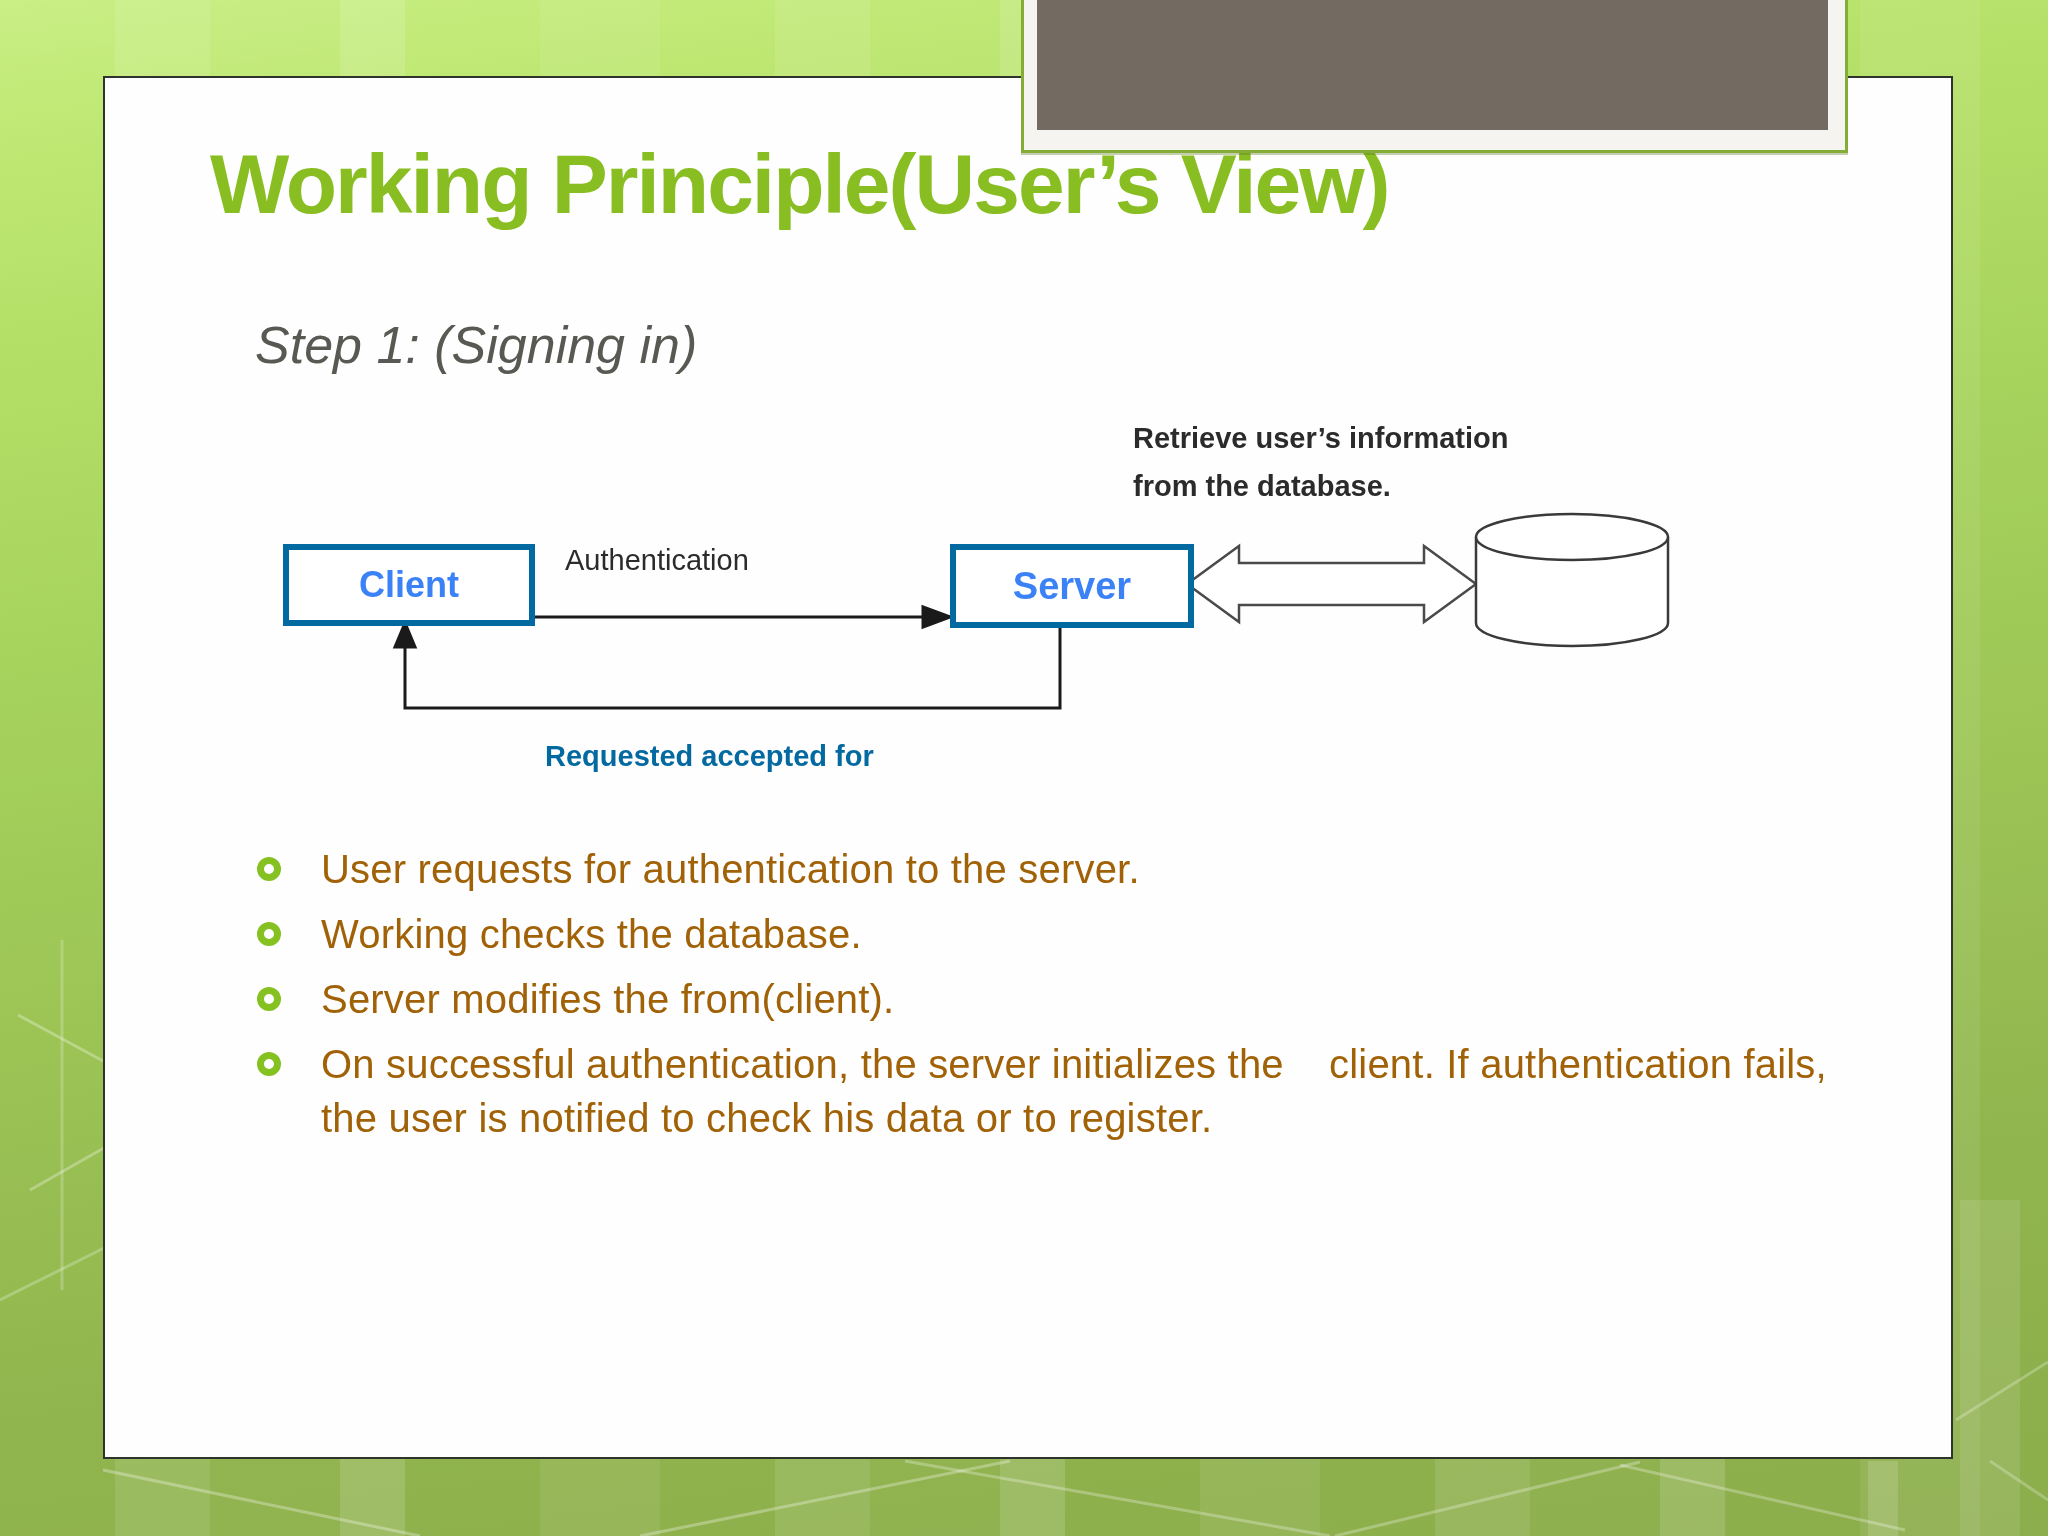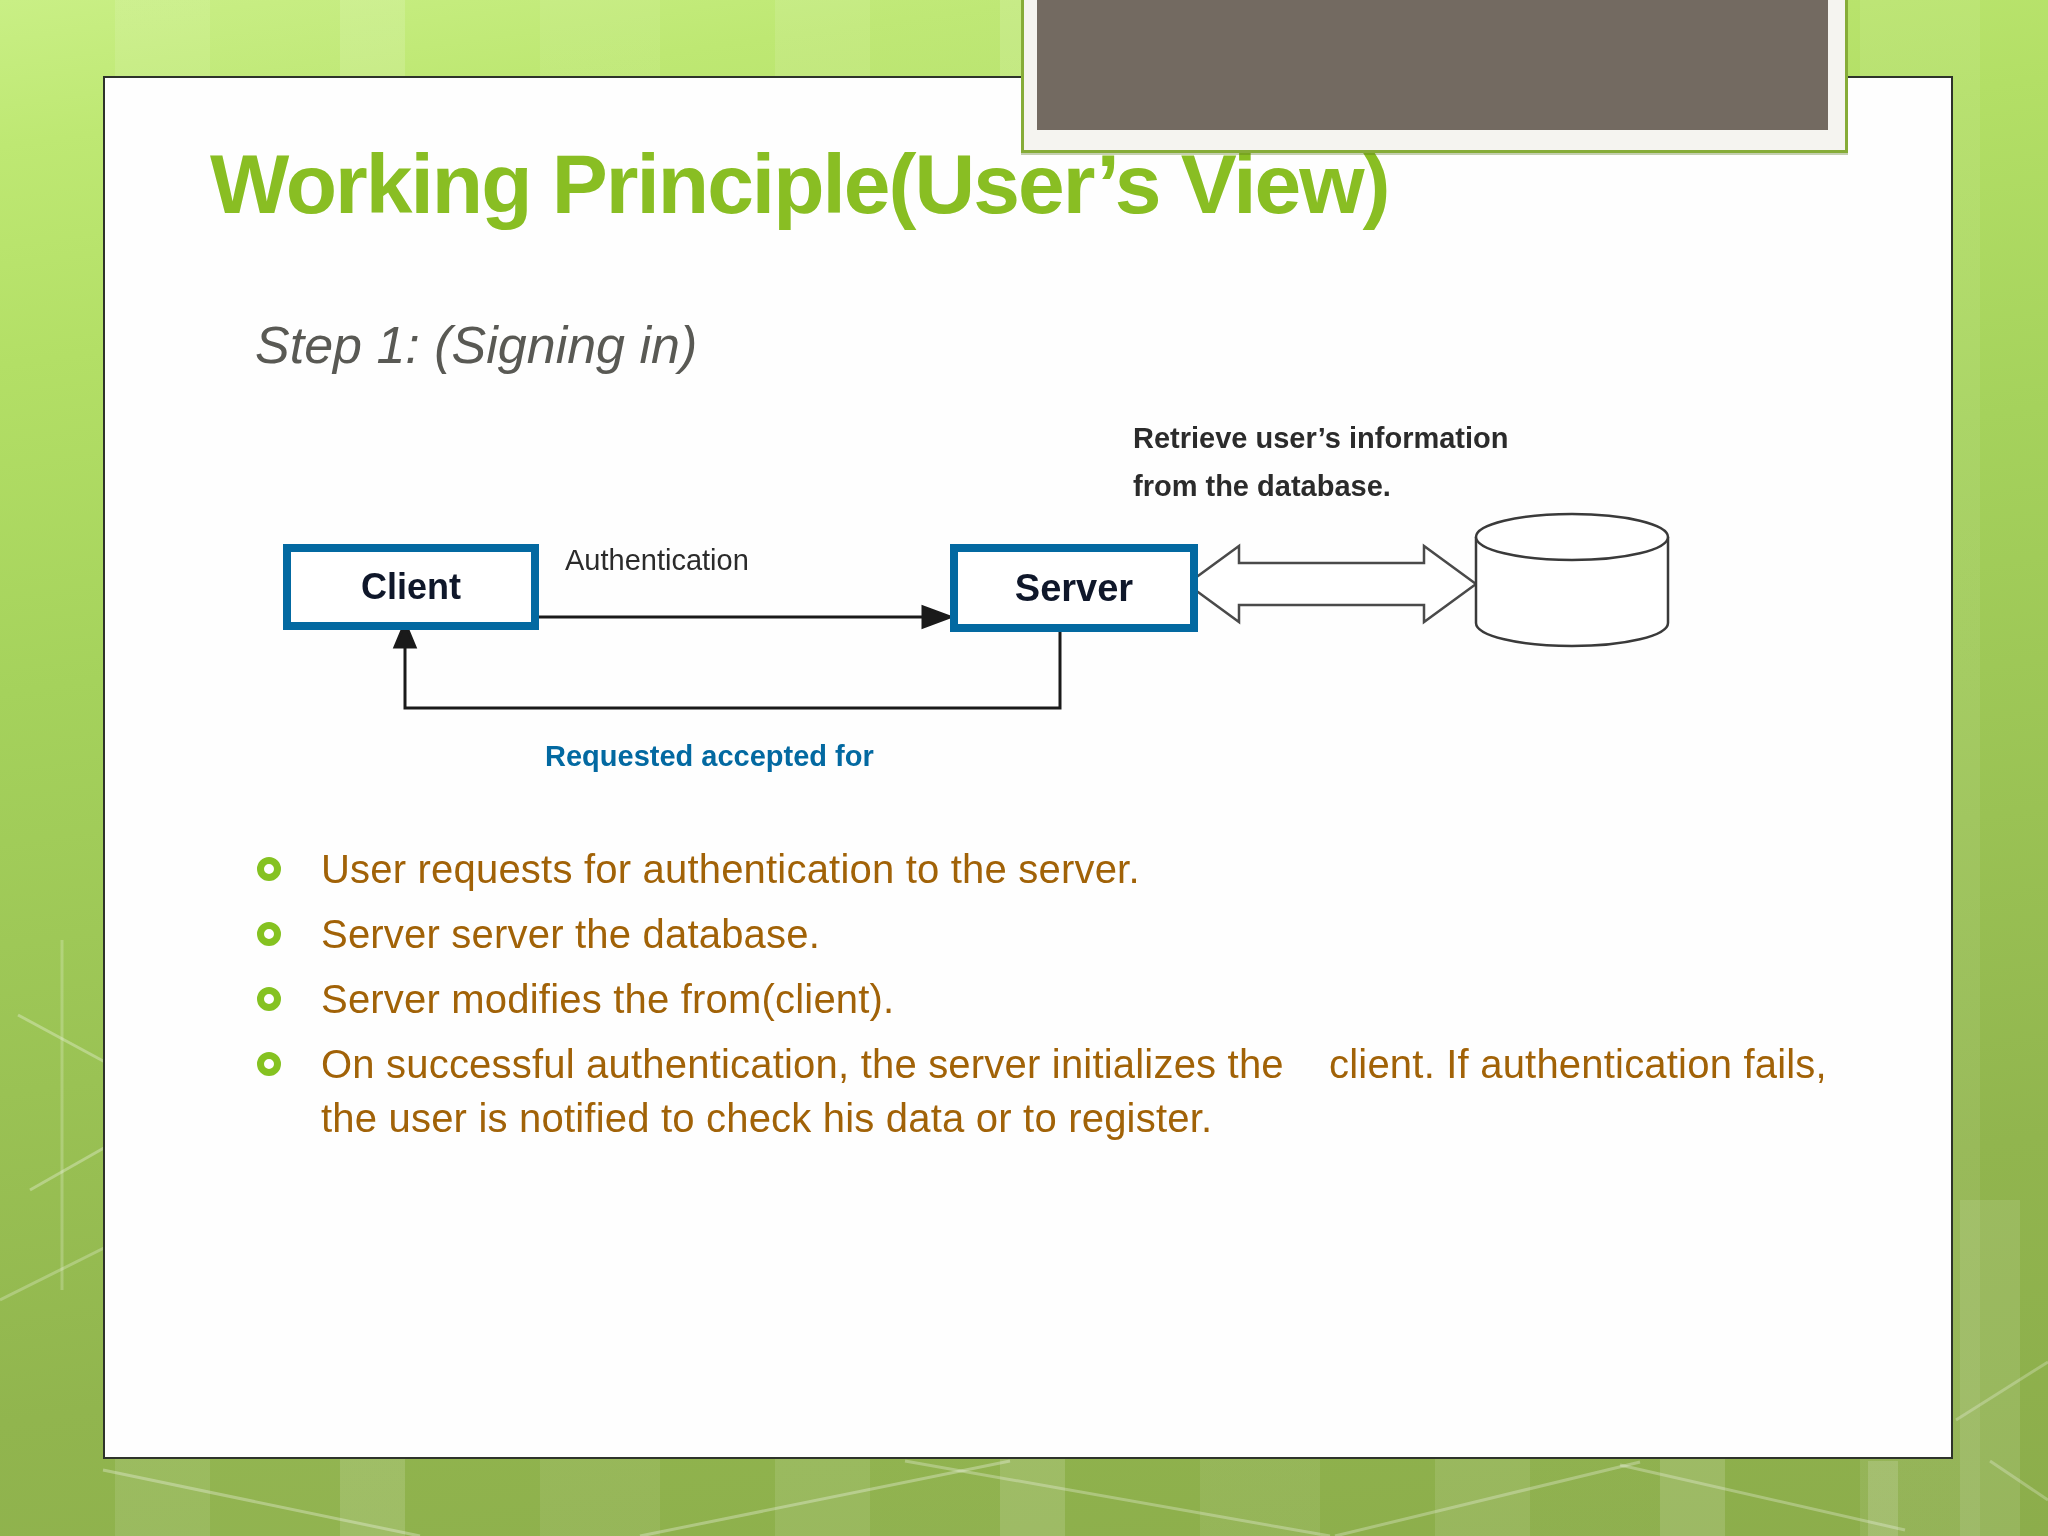--- a/index.html
+++ b/index.html
@@ -70,24 +70,24 @@
     color: #595954;
     white-space: nowrap;
     font-style: italic;
   }
 
   
   .diagram-svg { position: absolute; left: 0; top: 0; width: 1846px; height: 1379px; pointer-events: none; }
 
   .node-box {
     position: absolute;
-    border: 8px solid #0369a1;
+    border: 6px solid #0369a1;
     background: #ffffff;
     display: flex; align-items: center; justify-content: center;
-    color: #0f172a;
+    color: #3b82f6;
   }
   .node-client { left: 178px; top: 466px; width: 240px; height: 70px; font-size: 36px; font-weight: bold; }
   .node-server { left: 845px; top: 466px; width: 232px; height: 72px; font-size: 38px; font-weight: bold; }
 
   .lbl { position: absolute; color: #2b2b2b; white-space: nowrap; }
   .lbl-auth      { left: 460px; top: 466px; font-size: 29px; font-weight: 500; }
   .lbl-retrieve1 { left: 1028px; top: 344px; font-size: 29px; font-weight: 600; }
   .lbl-retrieve2 { left: 1028px; top: 392px; font-size: 29px; font-weight: 600; }
   .lbl-requested { left: 440px; top: 662px; font-size: 29px; font-weight: 700; color: #0369a1; }
 
@@ -183,21 +183,21 @@
     <div class="lbl lbl-retrieve2">from the database.</div>
     <div class="lbl lbl-requested">Requested accepted for</div>
 
     <ul class="bullets">
       <li>
         <span class="ring"></span>
         <span class="btxt">User requests for authentication to the server.</span>
       </li>
       <li>
         <span class="ring"></span>
-        <span class="btxt">Server server the database.</span>
+        <span class="btxt">Working checks the database.</span>
       </li>
       <li>
         <span class="ring"></span>
         <span class="btxt">Server modifies the from(client).</span>
       </li>
       <li>
         <span class="ring"></span>
         <span class="btxt">On successful authentication, the server initializes the    client. If authentication fails, the user is notified to check his data or to register.</span>
       </li>
     </ul>

